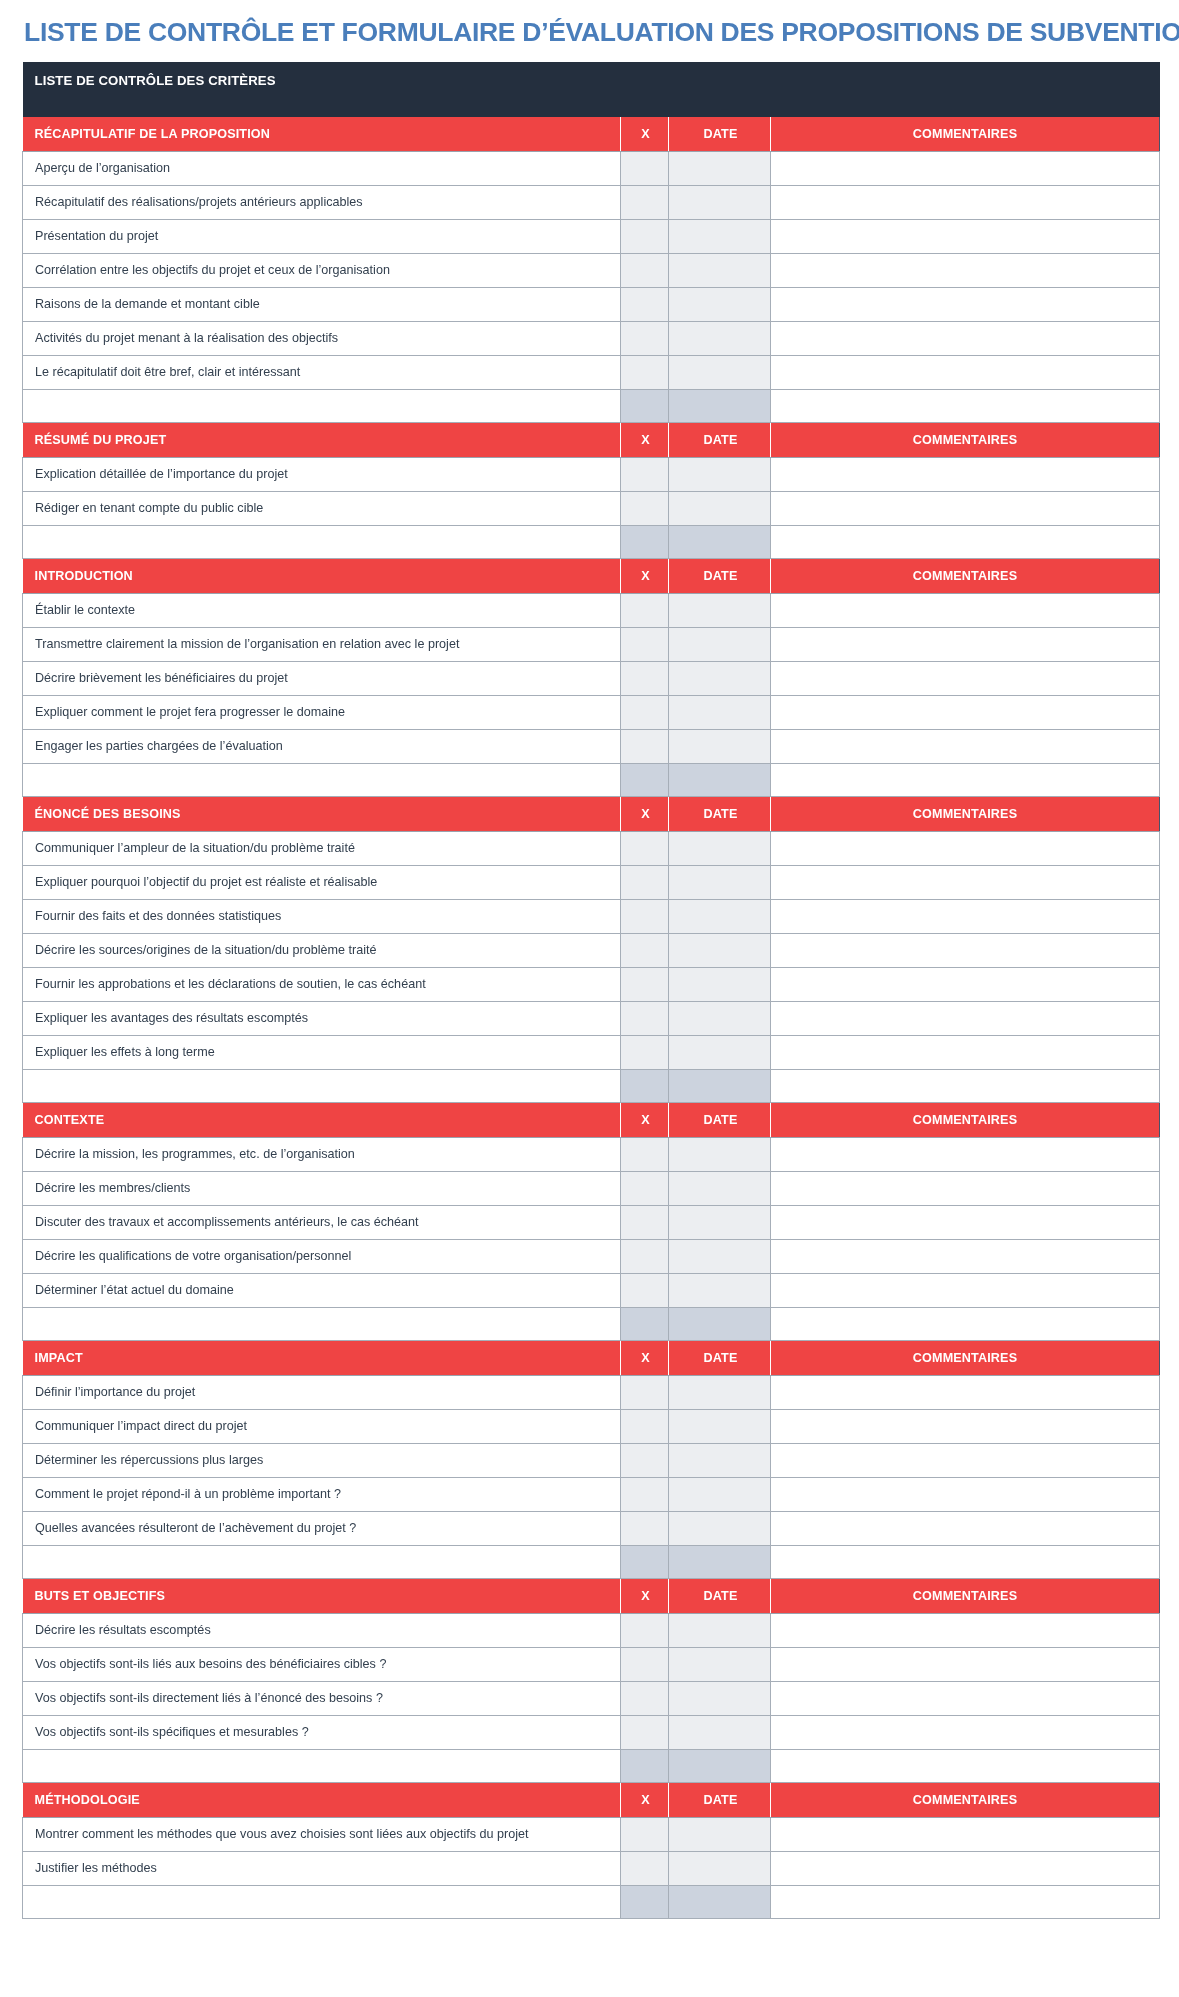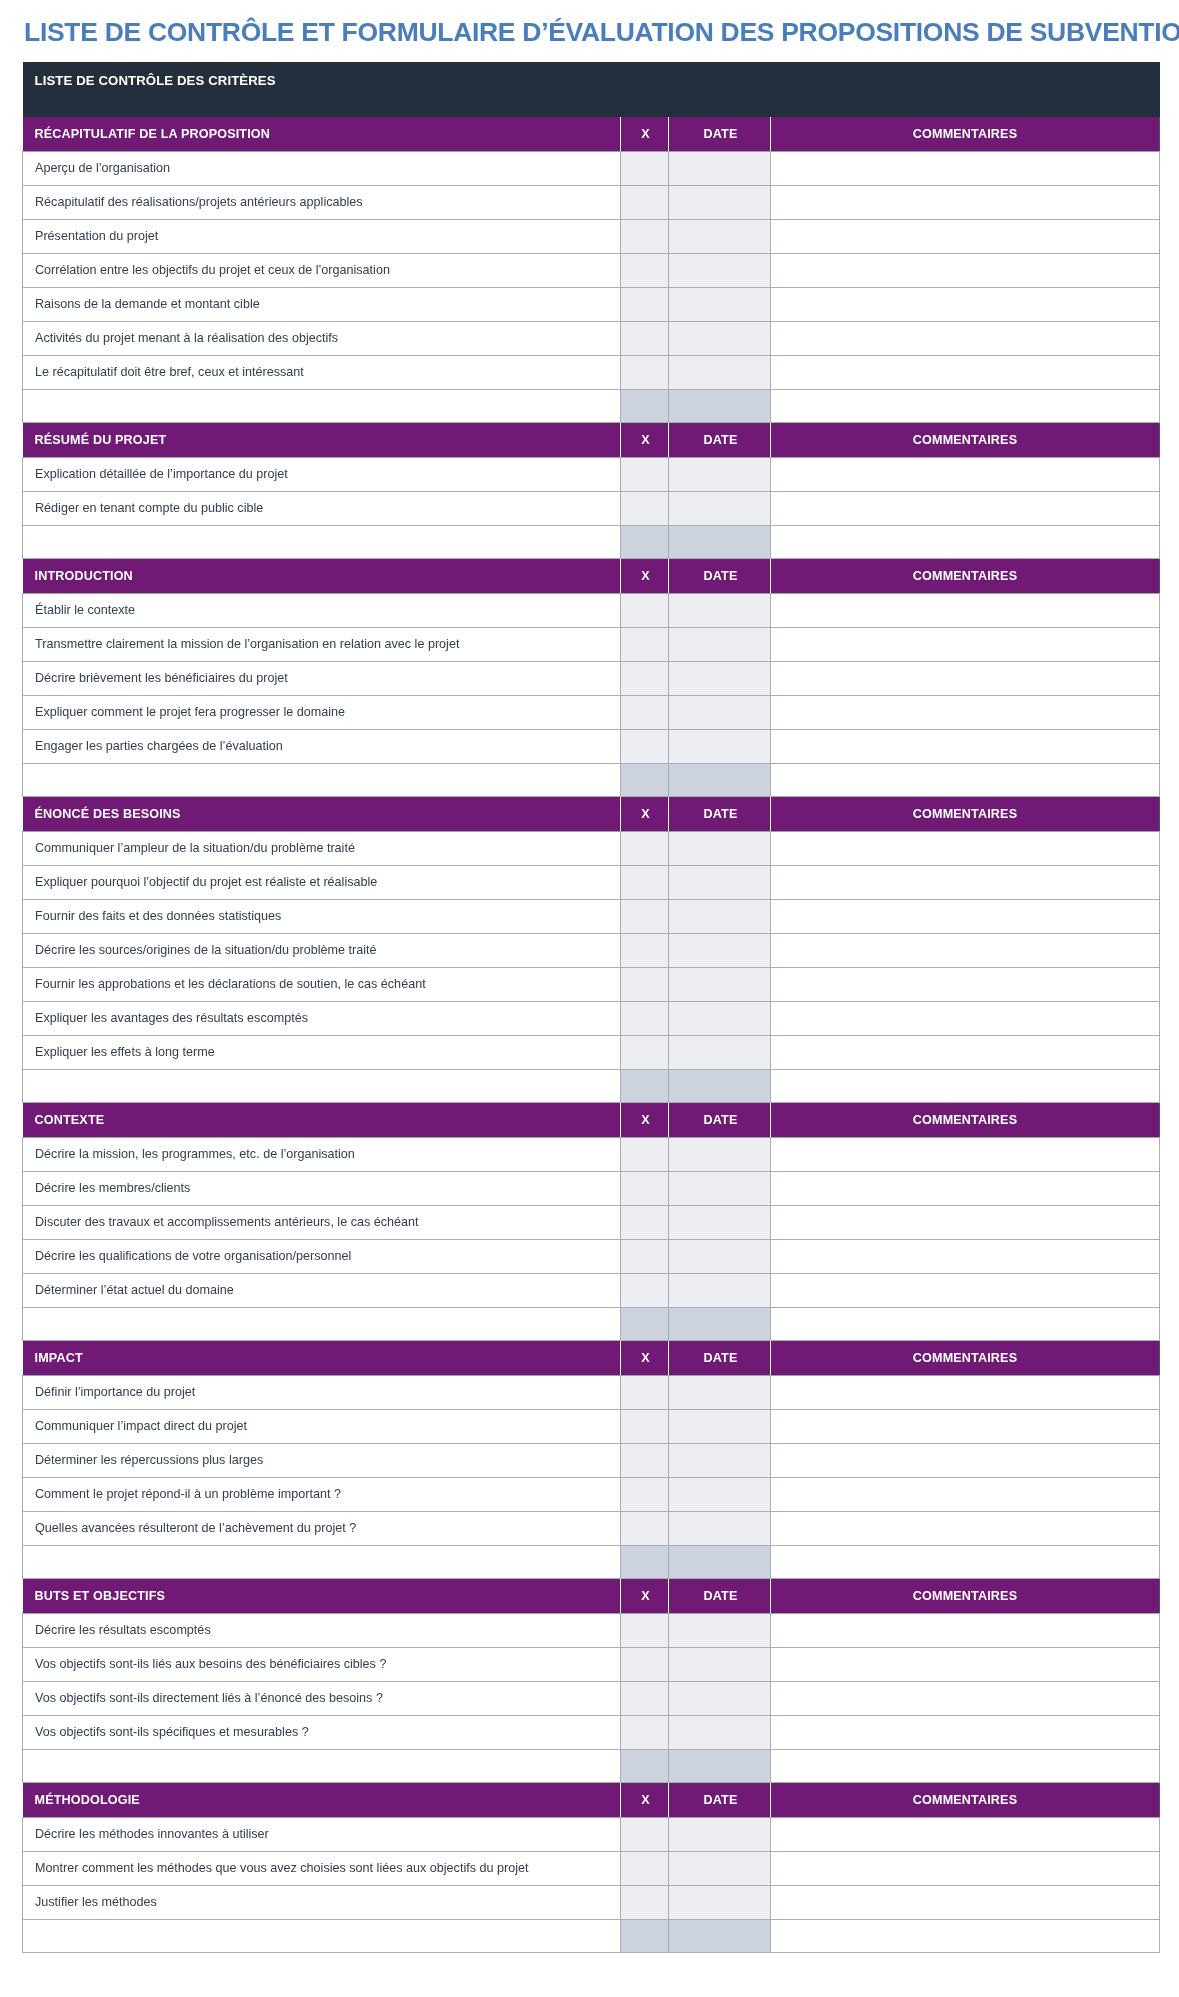--- a/index.html
+++ b/index.html
@@ -46,21 +46,21 @@
     font-size: 13.2px;
     font-weight: bold;
     letter-spacing: 0.1px;
     padding: 8px 10px 25px 12px;
     height: 22px;
     border: none;
   }
 
   
   tr.section-row td {
-    background: #701a75;
+    background: #ef4444;
     color: #ffffff;
     font-weight: bold;
     font-size: 12.6px;
     letter-spacing: 0.15px;
     padding: 7px 10px 7px 12px;
     height: 20px;
     border-right: 1px solid #46536a;
     border-bottom: 1px solid #9aa2ae;
     vertical-align: middle;
   }
@@ -159,21 +159,21 @@
           <td class="cell-date"></td>
           <td class="cell-comm"></td>
         </tr>
         <tr class="item-row">
           <td class="cell-crit">Activités du projet menant à la réalisation des objectifs</td>
           <td class="cell-x"></td>
           <td class="cell-date"></td>
           <td class="cell-comm"></td>
         </tr>
         <tr class="item-row">
-          <td class="cell-crit">Le récapitulatif doit être bref, ceux et intéressant</td>
+          <td class="cell-crit">Le récapitulatif doit être bref, clair et intéressant</td>
           <td class="cell-x"></td>
           <td class="cell-date"></td>
           <td class="cell-comm"></td>
         </tr>
         <tr class="blank-row">
           <td class="cell-crit"></td>
           <td class="cell-x"></td>
           <td class="cell-date"></td>
           <td class="cell-comm"></td>
         </tr>
@@ -415,26 +415,20 @@
           <td class="cell-crit"></td>
           <td class="cell-x"></td>
           <td class="cell-date"></td>
           <td class="cell-comm"></td>
         </tr>
         <tr class="section-row">
           <td class="hcrit sep">MÉTHODOLOGIE</td>
           <td class="hx sep">X</td>
           <td class="hdate sep">DATE</td>
           <td class="hcomm">COMMENTAIRES</td>
-        </tr>
-        <tr class="item-row">
-          <td class="cell-crit">Décrire les méthodes innovantes à utiliser</td>
-          <td class="cell-x"></td>
-          <td class="cell-date"></td>
-          <td class="cell-comm"></td>
         </tr>
         <tr class="item-row">
           <td class="cell-crit">Montrer comment les méthodes que vous avez choisies sont liées aux objectifs du projet</td>
           <td class="cell-x"></td>
           <td class="cell-date"></td>
           <td class="cell-comm"></td>
         </tr>
         <tr class="item-row">
           <td class="cell-crit">Justifier les méthodes</td>
           <td class="cell-x"></td>

